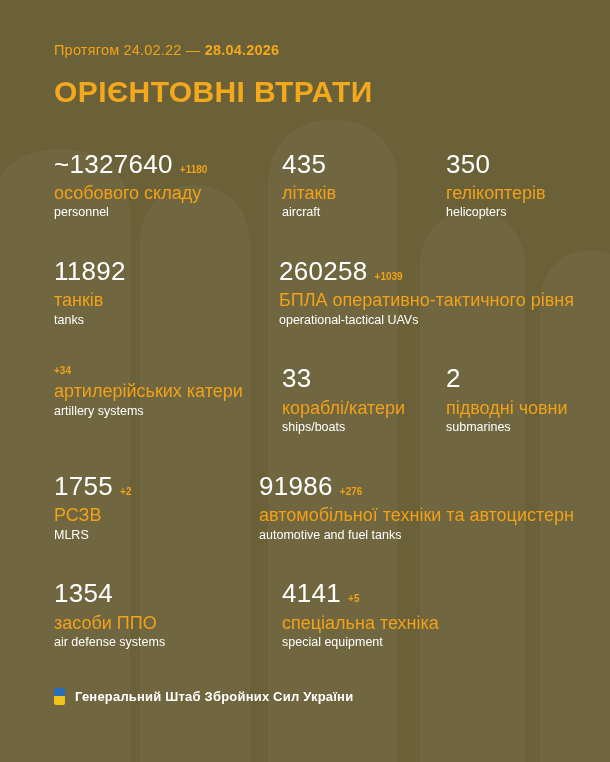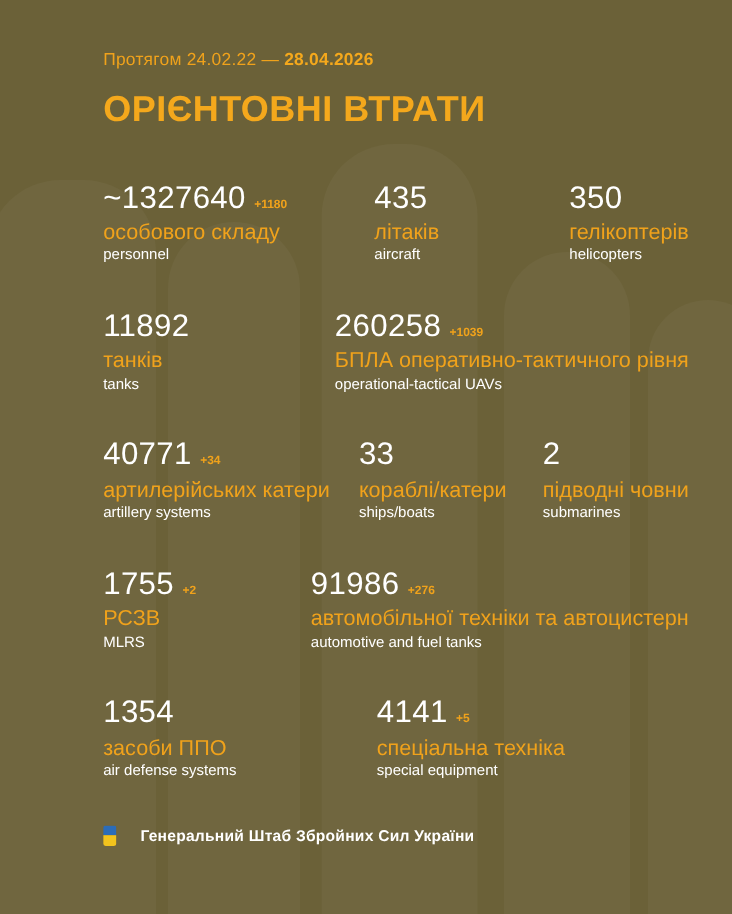--- a/index.html
+++ b/index.html
@@ -22,21 +22,20 @@
   .s1 { left: -10px;  top: 150px; width: 140px; height: 620px; }
   .s2 { left: 140px;  top: 185px; width: 110px; height: 590px; }
   .s3 { left: 268px;  top: 120px; width: 130px; height: 660px; }
   .s4 { left: 420px;  top: 210px; width: 105px; height: 570px; }
   .s5 { left: 540px;  top: 250px; width: 100px; height: 530px; }
 
   .wrap {
     position: relative;
     padding: 42px 36px 0 54px;
     height: 100%;
-    margin-left: 32px;
   }
 
   .period {
     font-size: 14.5px;
     color: #f0a21b;
     letter-spacing: .2px;
     margin-bottom: 16px;
   }
   .period .dash { color: #f0a21b; }
   .period .date { font-weight: bold; color: #f4a81c; }
@@ -91,21 +90,21 @@
   }
 
   
   .c-a { width: 228px; }
   .c-b { width: 164px; }
   .c-c { width: auto; }
 
   .footer {
     display: flex;
     align-items: center;
-    gap: 20px;
+    gap: 10px;
     margin-top: 16px;
   }
   .flag {
     width: 11px; height: 17px;
     border-radius: 2px;
     overflow: hidden;
     display: inline-block;
     flex: 0 0 auto;
   }
   .flag .top { height: 50%; background: #2b6cb8; }
@@ -185,21 +184,20 @@
         </div>
         <div class="lbl-ua">БПЛА оперативно-тактичного рівня</div>
         <div class="lbl-en">operational-tactical UAVs</div>
       </div>
     </div>
 
 
     <div class="row">
       <div class="item c-a">
         <div class="num-line">
-          <span class="num">40771</span>
           <span class="delta">+34</span>
         </div>
         <div class="lbl-ua">артилерійських катери</div>
         <div class="lbl-en">artillery systems</div>
       </div>
       <div class="item c-b">
         <div class="num-line">
           <span class="num">33</span>
           <span class="delta"></span>
         </div>

